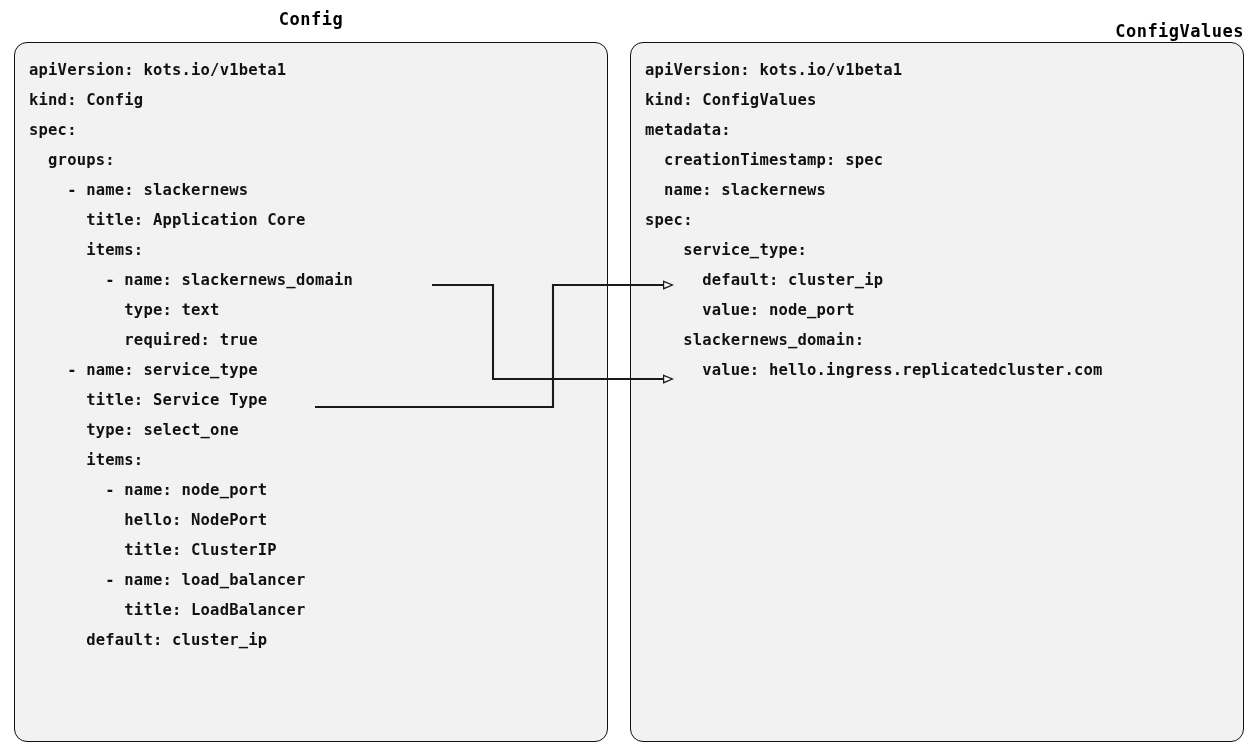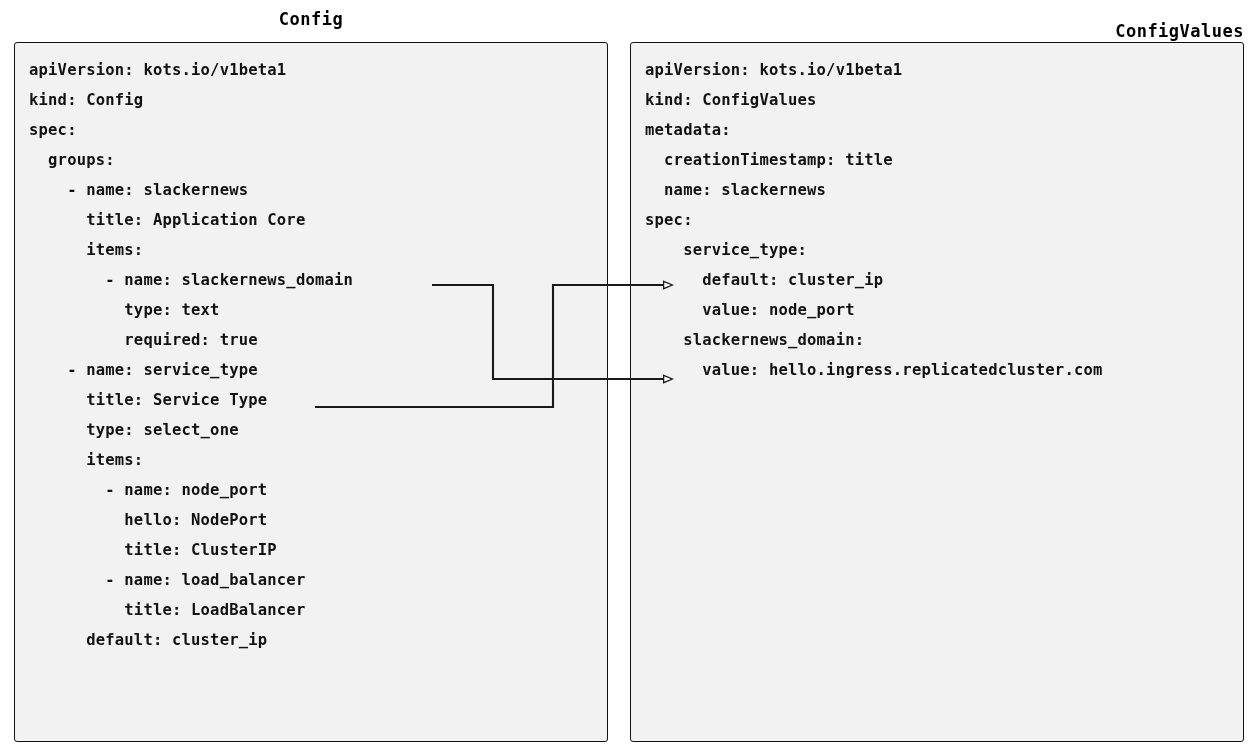--- a/index.html
+++ b/index.html
@@ -36,21 +36,21 @@
     line-height: 22px;
   }
   #title-config  { left: 14px;  top: 8px; width: 594px; }
   #title-values  { left: 630px; top: 20px; width: 614px; text-align: right; }
 
   
   .panel {
     position: absolute;
     background: #f2f2f2;
     border: 1.6px solid #111111;
-    border-radius: 3px;
+    border-radius: 13px;
     box-sizing: border-box;
     overflow: hidden;
   }
   #panel-config  { left: 14px;  top: 42px; width: 594px; height: 700px; }
   #panel-values  { left: 630px; top: 42px; width: 614px; height: 700px; }
 
   .code-block {
     position: absolute;
     left: 0; top: 0;
     padding: 12px 0 0 0;
@@ -112,21 +112,21 @@
         <div class="code-line">          title: LoadBalancer</div>
         <div class="code-line">      default: cluster_ip</div>
       </div>
   </div>
 
   <div class="panel" id="panel-values">
     <div class="code-block" id="code-values">
         <div class="code-line">apiVersion: kots.io/v1beta1</div>
         <div class="code-line">kind: ConfigValues</div>
         <div class="code-line">metadata:</div>
-        <div class="code-line">  creationTimestamp: title</div>
+        <div class="code-line">  creationTimestamp: spec</div>
         <div class="code-line">  name: slackernews</div>
         <div class="code-line">spec:</div>
         <div class="code-line">    service_type:</div>
         <div class="code-line">      default: cluster_ip</div>
         <div class="code-line">      value: node_port</div>
         <div class="code-line">    slackernews_domain:</div>
         <div class="code-line">      value: hello.ingress.replicatedcluster.com</div>
       </div>
   </div>
 

